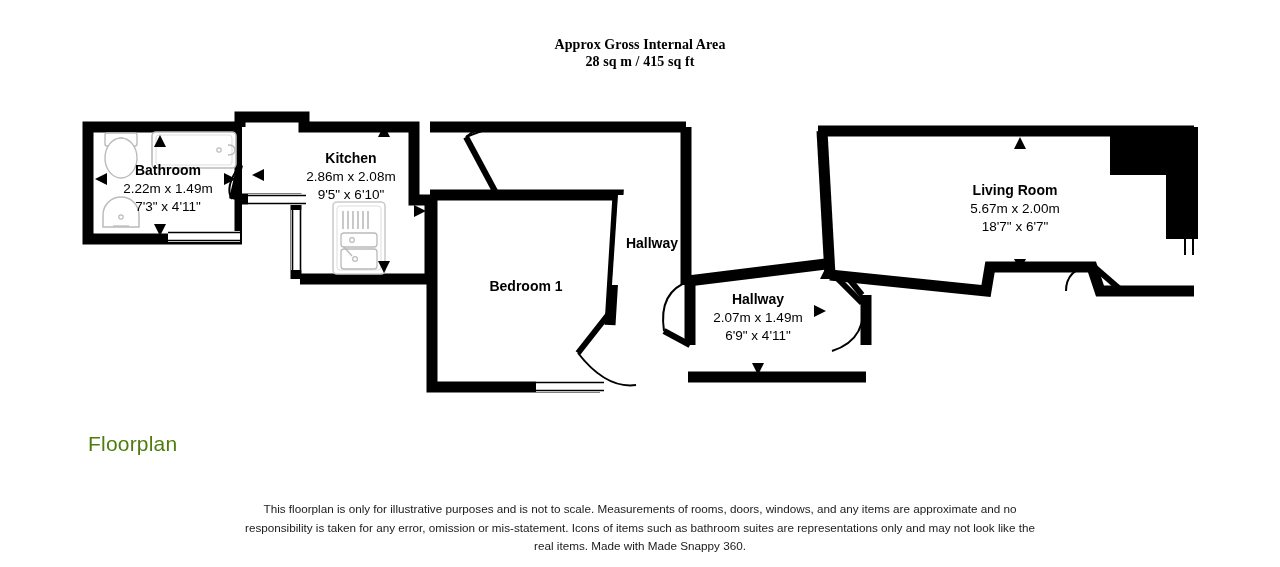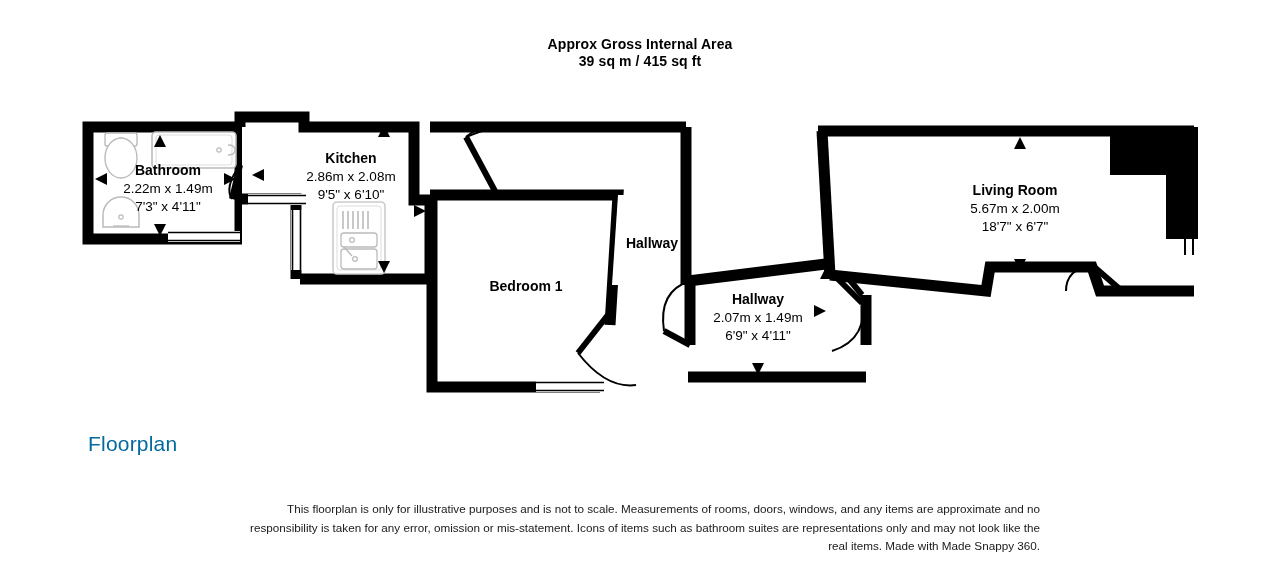--- a/index.html
+++ b/index.html
@@ -28,20 +28,21 @@
     left: 0;
     top: 36px;
     width: 1280px;
     text-align: center;
   }
   .header-line {
     font-size: 14px;
     font-weight: bold;
     line-height: 17px;
     letter-spacing: 0.1px;
+    font-family: Liberation Serif, serif;
   }
 
   
   #plan-wrap {
     position: absolute;
     left: 0;
     top: 95px;
     width: 1114px;
     height: 310px;
   }
@@ -51,31 +52,31 @@
     height: 310px;
   }
 
   
   .caption {
     position: absolute;
     left: 88px;
     top: 432px;
     font-size: 21px;
     font-weight: normal;
-    color: #0369a1;
+    color: #4d7c0f;
     letter-spacing: 0.2px;
   }
 
   
   .disclaimer {
     position: absolute;
     left: 240px;
     top: 500px;
     width: 800px;
-    text-align: right;
+    text-align: center;
     font-size: 11.7px;
     line-height: 18.5px;
     color: #1a1a1a;
   }
 
   
   .rm-name {
     font-family: "Liberation Sans", sans-serif;
     font-size: 14px;
     font-weight: bold;
@@ -88,21 +89,21 @@
     fill: #000;
   }
 </style>
 </head>
 <body>
 
 <div id="page">
 
   <div class="header">
     <div class="header-line">Approx Gross Internal Area</div>
-    <div class="header-line">39 sq m / 415 sq ft</div>
+    <div class="header-line">28 sq m / 415 sq ft</div>
   </div>
 
   <div id="plan-wrap">
     <svg id="plan-svg" viewBox="0 0 1280 310" xmlns="http://www.w3.org/2000/svg">
 
       <g>
 
         <rect x="88" y="32" width="152" height="112" fill="#ffffff"></rect>
 
         <path d="M88 32 H240 V144 H88 Z" fill="none" stroke="#000000" stroke-width="11"></path>

